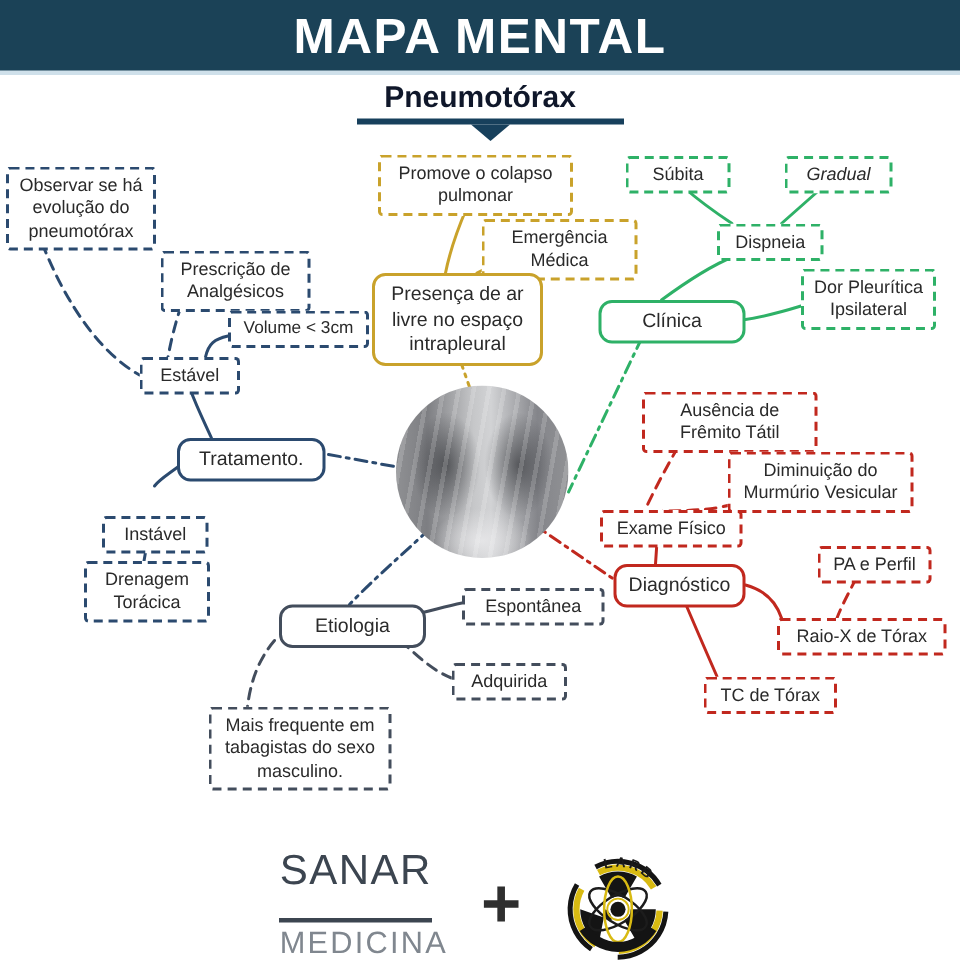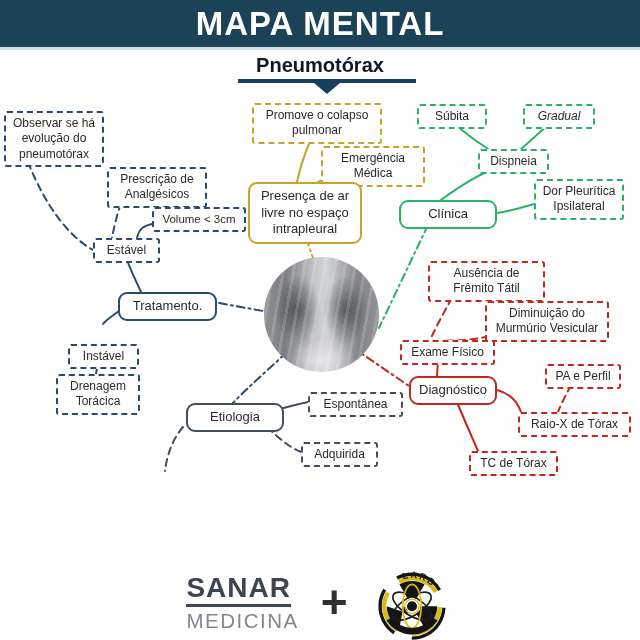--- a/index.html
+++ b/index.html
@@ -43,22 +43,22 @@
   .c-slate{border-color:#434d5c;}
   .c-gold{border-color:#c9a22b;}
   .c-green{border-color:#2eb167;}
   .c-red{border-color:#c1281e;}
   .small{font-size:11.5px;}
 
   
   .footer{position:absolute; left:0; top:560px; width:640px; display:flex;
     align-items:center; justify-content:center; gap:22px; z-index:3;}
   .brand{display:flex; flex-direction:column; align-items:flex-start;}
-  .brand-top{color:#3c4550; font-size:28px; font-weight:700; letter-spacing:1px;
-    border-bottom:3px solid #3c4550; padding-bottom:0;}
+  .brand-top{color:#3c4550; font-size:28px; font-weight:400; letter-spacing:1px;
+    border-bottom:3px solid #3c4550; padding-bottom:16px;}
   .brand-sub{color:#80878f; font-size:20.5px; letter-spacing:1.5px; margin-top:2px;}
   .plus-sign{color:#2f2f2f; font-size:46px; font-weight:700; line-height:1;}
 </style>
 </head>
 <body>
 
 <div class="page">
 
   <div class="header-bar">
     <div class="header-title">MAPA MENTAL</div>
@@ -110,20 +110,21 @@
   <div class="node n-dashed c-navy" style="left:107px;top:167px;width:100px;min-height:36px;">Prescrição de Analgésicos</div>
   <div class="node n-dashed c-navy small" style="left:152px;top:207px;width:94px;min-height:25px;">Volume &lt; 3cm</div>
   <div class="node n-dashed c-navy" style="left:93px;top:238px;width:67px;min-height:22px;">Estável</div>
   <div class="node n-solid c-navy" style="left:118px;top:292px;width:99px;min-height:23px;">Tratamento.</div>
   <div class="node n-dashed c-navy" style="left:68px;top:324px;width:71px;min-height:21px;margin-top:20px;">Instável</div>
   <div class="node n-dashed c-navy" style="left:56px;top:374px;width:84px;min-height:37px;">Drenagem Torácica</div>
 
   <div class="node n-solid c-slate" style="left:186px;top:403px;width:98px;min-height:24px;">Etiologia</div>
   <div class="node n-dashed c-slate" style="left:308px;top:392px;width:95px;min-height:21px;">Espontânea</div>
   <div class="node n-dashed c-slate" style="left:301px;top:442px;width:77px;min-height:22px;">Adquirida</div>
+  <div class="node n-dashed c-slate" style="left:139px;top:471px;width:122px;min-height:53px;">Mais frequente em tabagistas do sexo masculino.</div>
 
   <div class="node n-dashed c-gold" style="left:252px;top:103px;width:130px;min-height:36px;">Promove o colapso pulmonar</div>
   <div class="node n-dashed c-gold" style="left:321px;top:146px;width:104px;min-height:33px;">Emergência Médica</div>
   <div class="node n-solid c-gold" style="left:248px;top:182px;width:114px;min-height:55px;">Presença de ar livre no espaço intrapleural</div>
 
   <div class="node n-dashed c-green" style="left:417px;top:104px;width:70px;min-height:21px;">Súbita</div>
   <div class="node n-dashed c-green" style="left:523px;top:104px;width:72px;min-height:21px;font-style:italic;">Gradual</div>
   <div class="node n-dashed c-green" style="left:478px;top:149px;width:71px;min-height:22px;">Dispneia</div>
   <div class="node n-dashed c-green" style="left:534px;top:179px;width:90px;min-height:40px;">Dor Pleurítica Ipsilateral</div>
   <div class="node n-solid c-green" style="left:399px;top:200px;width:98px;min-height:24px;">Clínica</div>

